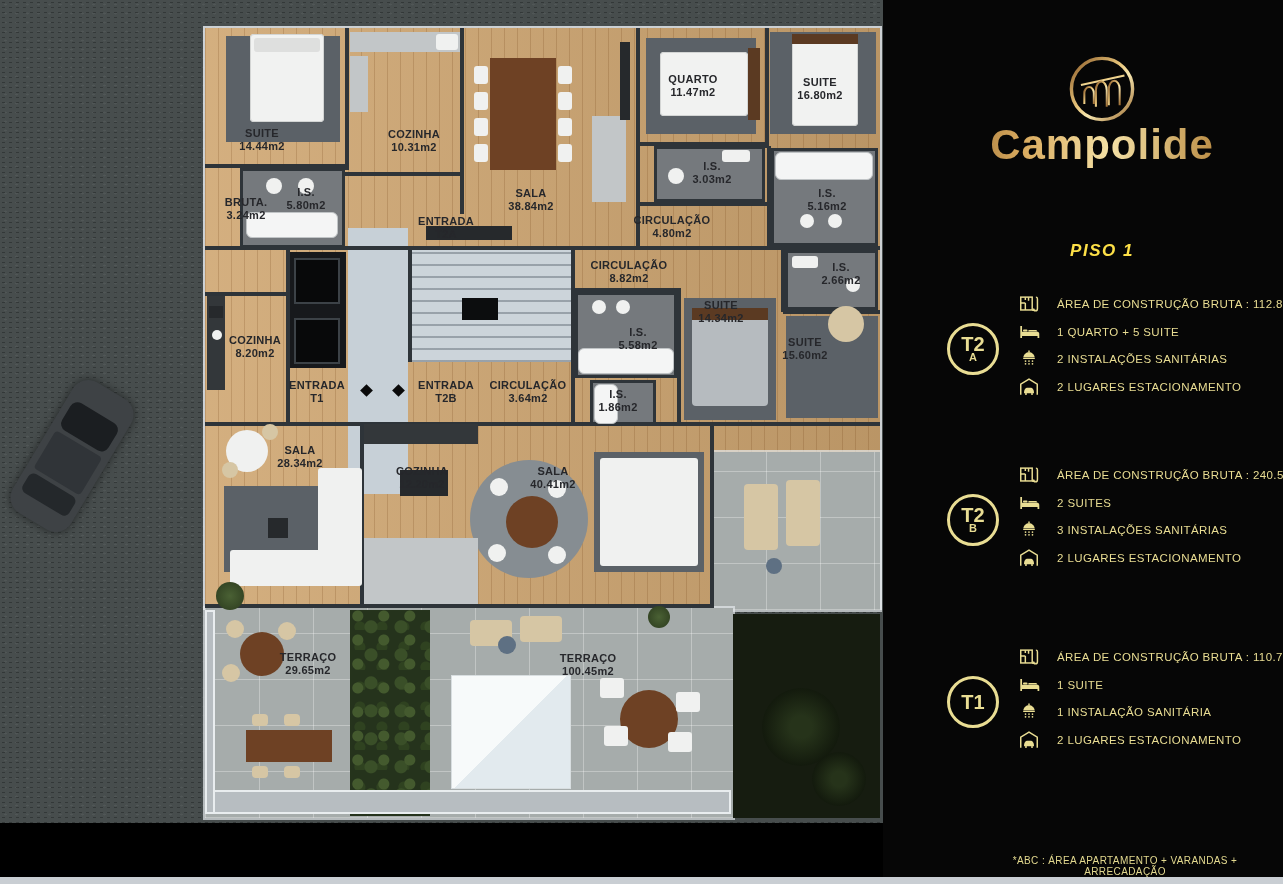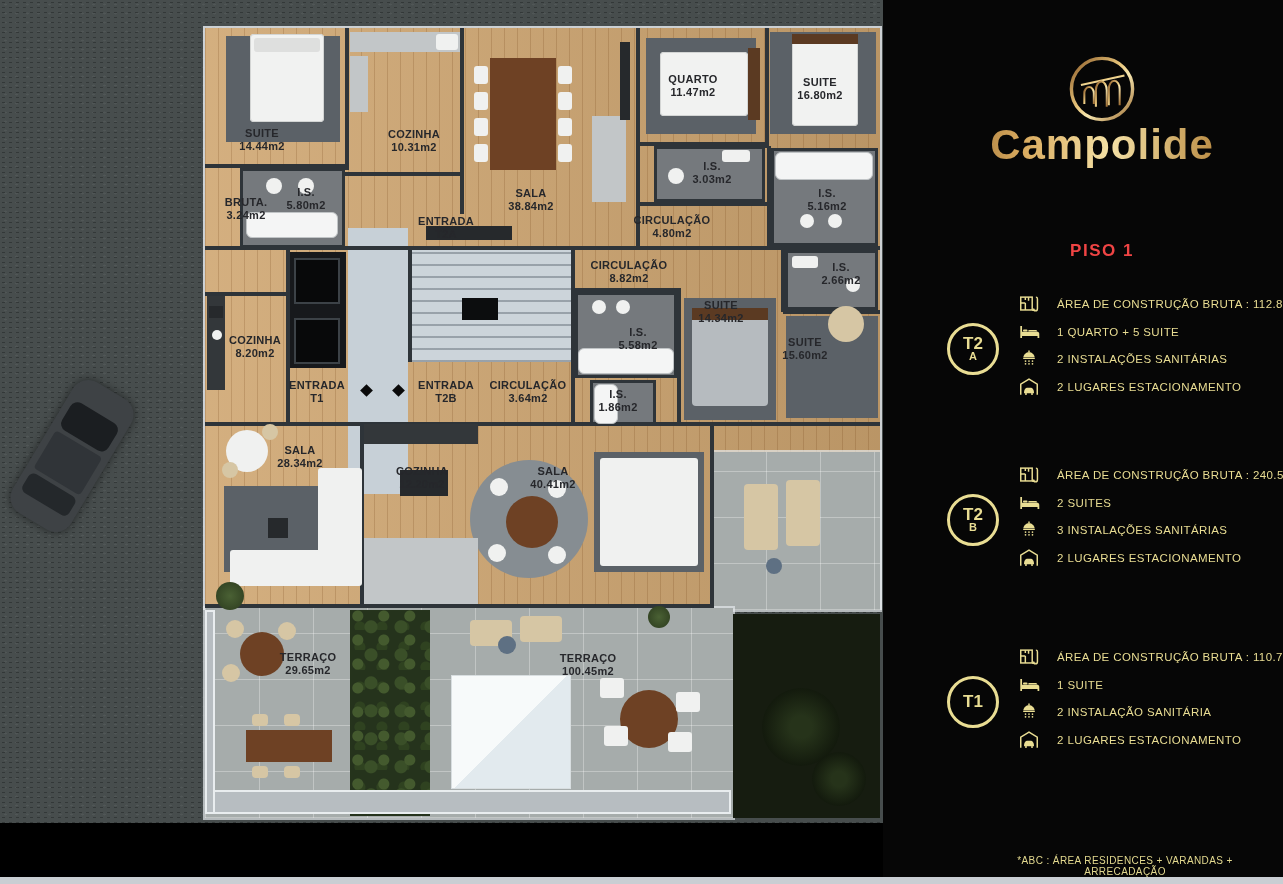--- a/index.html
+++ b/index.html
@@ -72,30 +72,30 @@
   
   .panel{position:absolute;left:883px;top:0;width:400px;height:884px;background:#060606;}
   .panel-inner{position:absolute;left:38px;right:0;top:0;bottom:0;text-align:center;margin-top:47px;}
   .logo{margin-top:8px;}
   .brand-name{font-size:42px;font-weight:700;letter-spacing:1px;margin-top:-6px;
               color:#d9b06a;
               background:linear-gradient(90deg,#7d5526,#d9aa5e 28%,#f4e1a6 52%,#b98b43 82%,#8a5f2c);
               -webkit-background-clip:text;background-clip:text;-webkit-text-fill-color:transparent;}
   .brand-tagline{font-size:12px;letter-spacing:7px;color:#cfa75e;margin-top:2px;}
   .floor-title{position:absolute;left:0;right:0;top:194px;font-size:17px;font-weight:700;
-               letter-spacing:1.5px;color:#ef4444;}
+               letter-spacing:1.5px;color:#fde047;font-style:italic;}
   .units{position:absolute;left:0;top:0;width:100%;}
   .unit{position:absolute;left:0;width:400px;height:116px;}
   .unit:nth-child(1){top:243px;}
   .unit:nth-child(2){top:414px;}
   .unit:nth-child(3){top:596px;}
   .badge{position:absolute;left:26px;top:33px;width:46px;height:46px;border:3px solid #e9dd93;
          border-radius:50%;color:#e9dd93;display:flex;flex-direction:column;
          align-items:center;justify-content:center;line-height:.9;}
-  .badge-main{font-size:17px;font-weight:700;}
+  .badge-main{font-size:20px;font-weight:700;}
   .badge-sub{font-size:11px;font-weight:700;}
   .spec-row{position:absolute;left:96px;width:300px;height:24px;display:flex;align-items:center;}
   .spec-icon{width:24px;height:22px;margin-right:16px;flex:0 0 24px;}
   .spec-text{color:#e9dd93;font-size:11.5px;letter-spacing:.4px;white-space:nowrap;text-align:left;}
   .footnote{position:absolute;left:60px;right:14px;top:808px;text-align:center;
             color:#e3d98f;font-size:10px;letter-spacing:.4px;}
 
   .bottom-strip{position:absolute;left:0;top:877px;width:1283px;height:7px;background:#c9ced3;}
 </style>
 </head>
@@ -524,35 +524,35 @@
                   <rect x="5.5" y="10.4" width="13" height="1.5" rx=".7"></rect>
                   <circle cx="8.2" cy="14.3" r=".95"></circle>
                   <circle cx="12" cy="14.3" r=".95"></circle>
                   <circle cx="15.8" cy="14.3" r=".95"></circle>
                   <circle cx="8.2" cy="17.3" r=".95"></circle>
                   <circle cx="12" cy="17.3" r=".95"></circle>
                   <circle cx="15.8" cy="17.3" r=".95"></circle>
                   <path d="M11.2 4.8V2.6h1.6v2.2z"></path>
                 </g>
               </svg></span>
-            <span class="spec-text">2 INSTALAÇÃO SANITÁRIA</span>
+            <span class="spec-text">1 INSTALAÇÃO SANITÁRIA</span>
           </div>
           <div class="spec-row" style="top: 85.1px;">
             <span class="spec-icon"><svg viewBox="0 0 24 24" width="22" height="22">
                 <g fill="none" stroke="#e9dd93" stroke-width="1.6">
                   <path d="M3 20.5V9l9-5.6L21 9v11.5"></path>
                 </g>
                 <g fill="#e9dd93">
                   <path d="M6.6 17.6c0-2 1-3.6 1.8-4.3.7-.6 6.5-.6 7.2 0 .8.7 1.8 2.3 1.8 4.3v1.2H6.6z"></path>
                   <circle cx="8.7" cy="19.6" r="1.1"></circle>
                   <circle cx="15.3" cy="19.6" r="1.1"></circle>
                 </g>
               </svg></span>
             <span class="spec-text">2 LUGARES ESTACIONAMENTO</span>
           </div>
         </div>
       </div>
 
-    <div class="footnote">*ABC :  ÁREA RESIDENCES + VARANDAS + ARRECADAÇÃO</div>
+    <div class="footnote">*ABC :  ÁREA APARTAMENTO + VARANDAS + ARRECADAÇÃO</div>
   </div>
 </div>
 
 <div class="bottom-strip"></div>
 
 </body></html>

